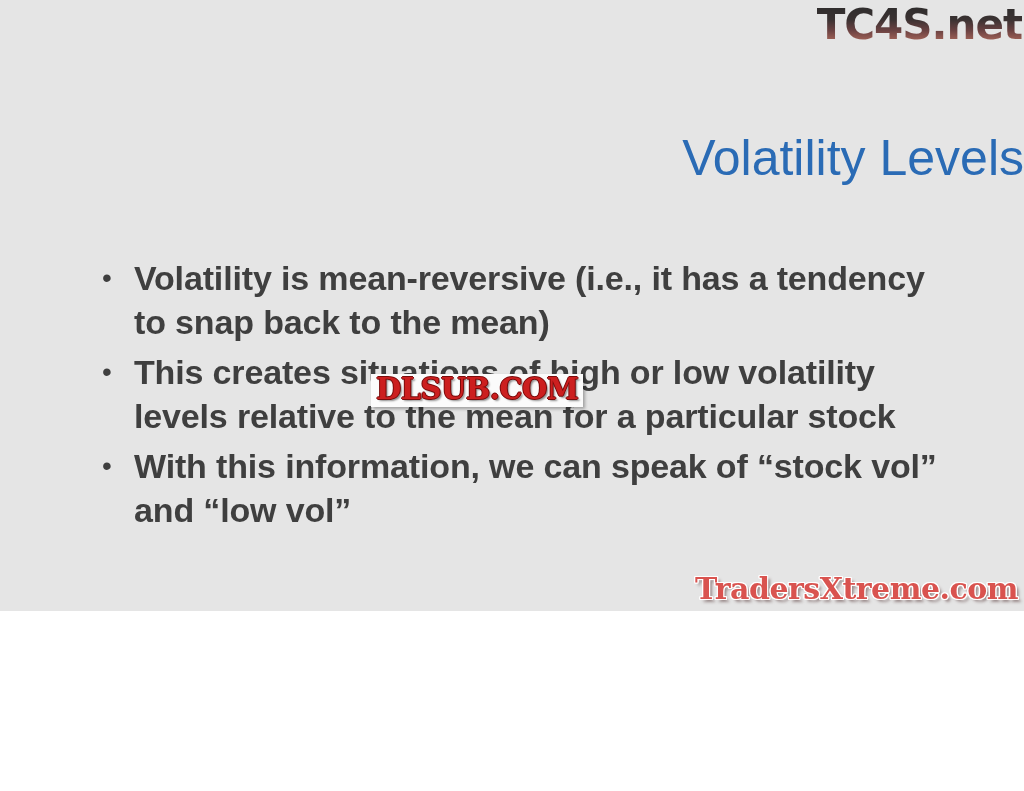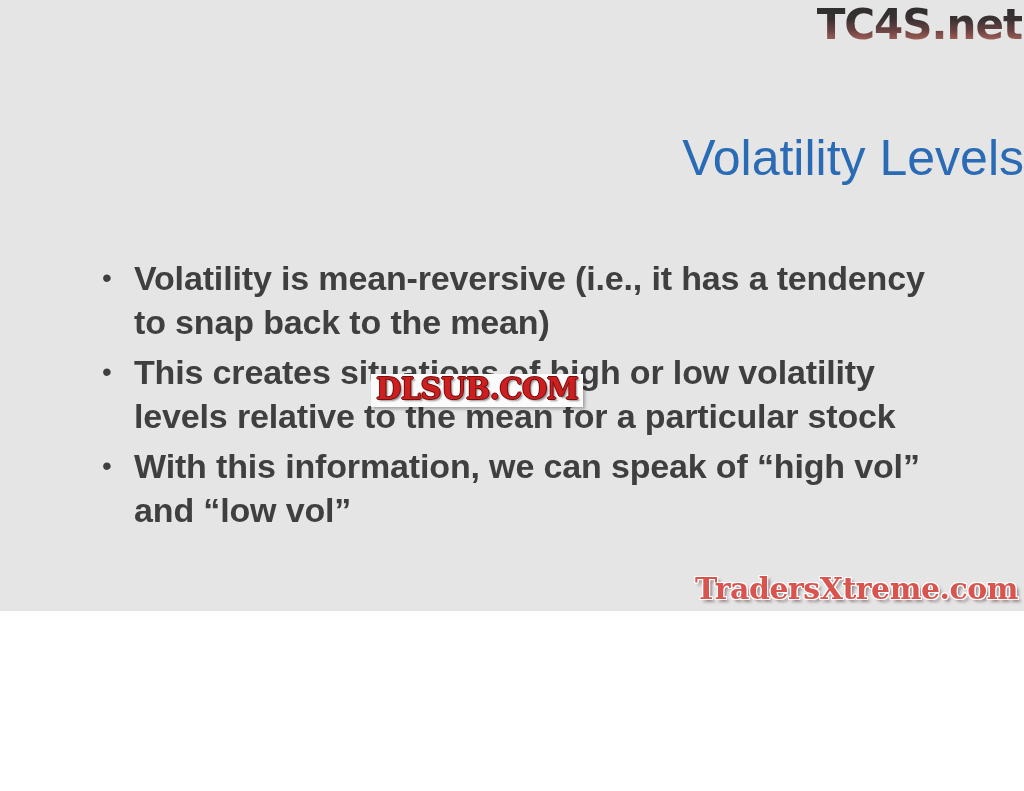--- a/index.html
+++ b/index.html
@@ -150,21 +150,21 @@
       <span class="bullet-text">Volatility is mean-reversive (i.e., it has a tendency to snap back to the mean)</span>
     </div>
 
     <div class="bullet-row">
       <span class="bullet-marker">•</span>
       <span class="bullet-text">This creates situations of high or low volatility levels relative to the mean for a particular stock</span>
     </div>
 
     <div class="bullet-row">
       <span class="bullet-marker">•</span>
-      <span class="bullet-text">With this information, we can speak of “high vol” and “low vol”</span>
+      <span class="bullet-text">With this information, we can speak of “stock vol” and “low vol”</span>
     </div>
 
   </div>
 
   <div id="dlsub-watermark">DLSUB.COM</div>
 
   <div id="brand-bottom">TradersXtreme.com</div>
 
 </div>
 

